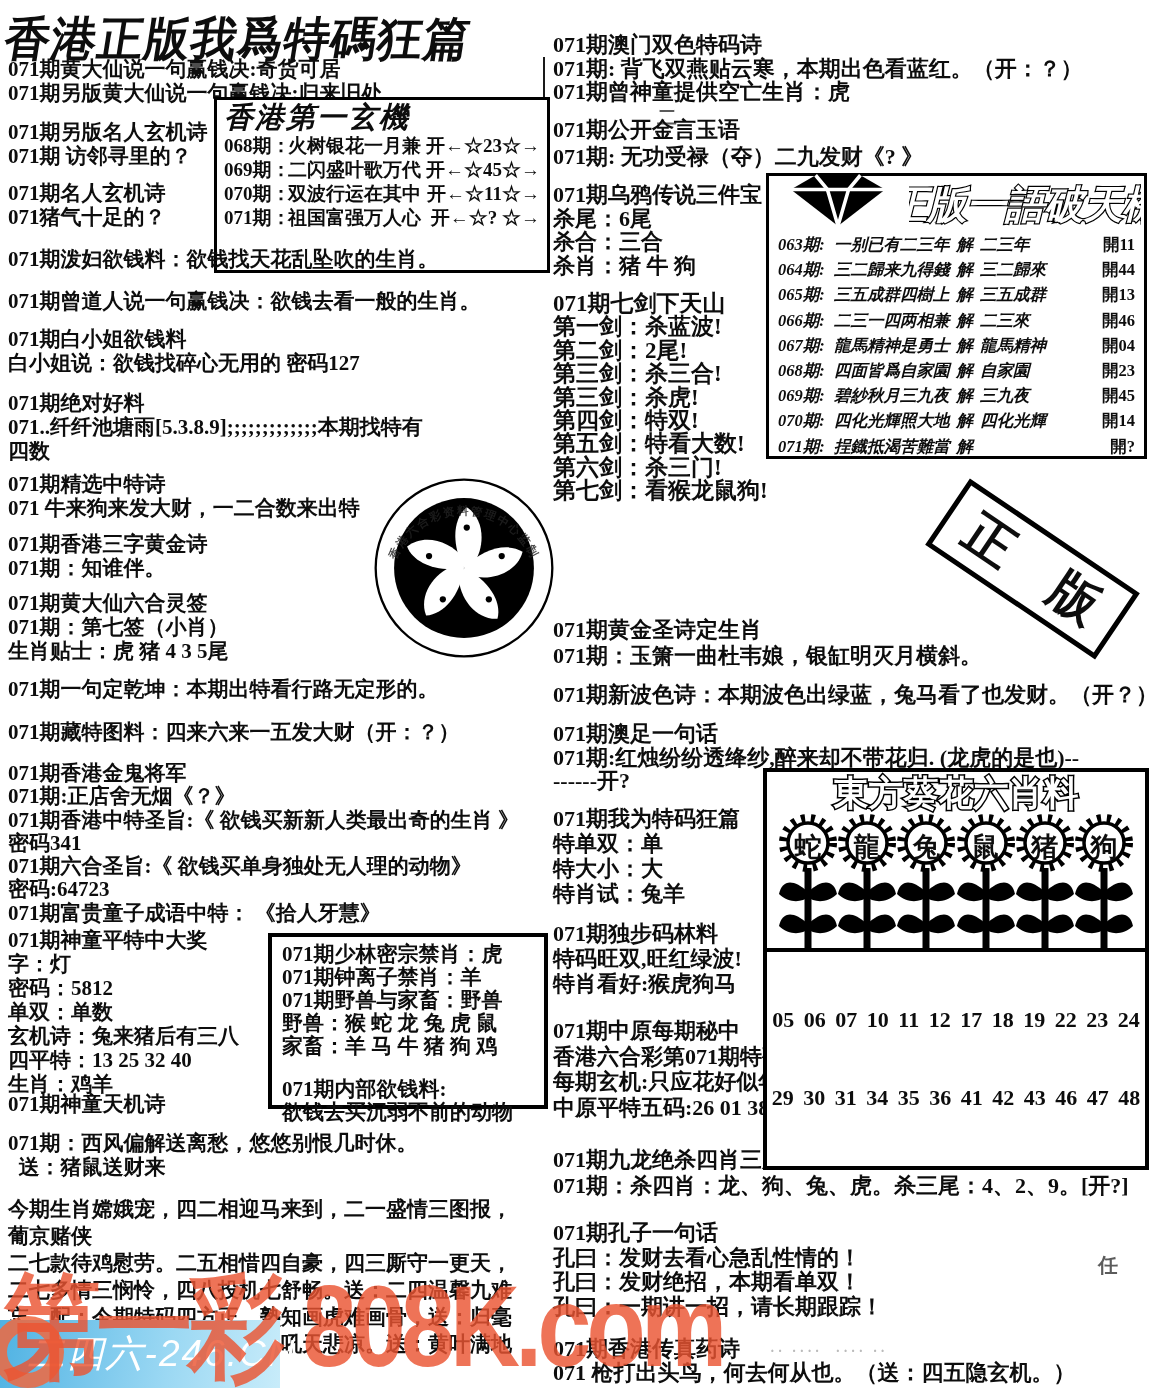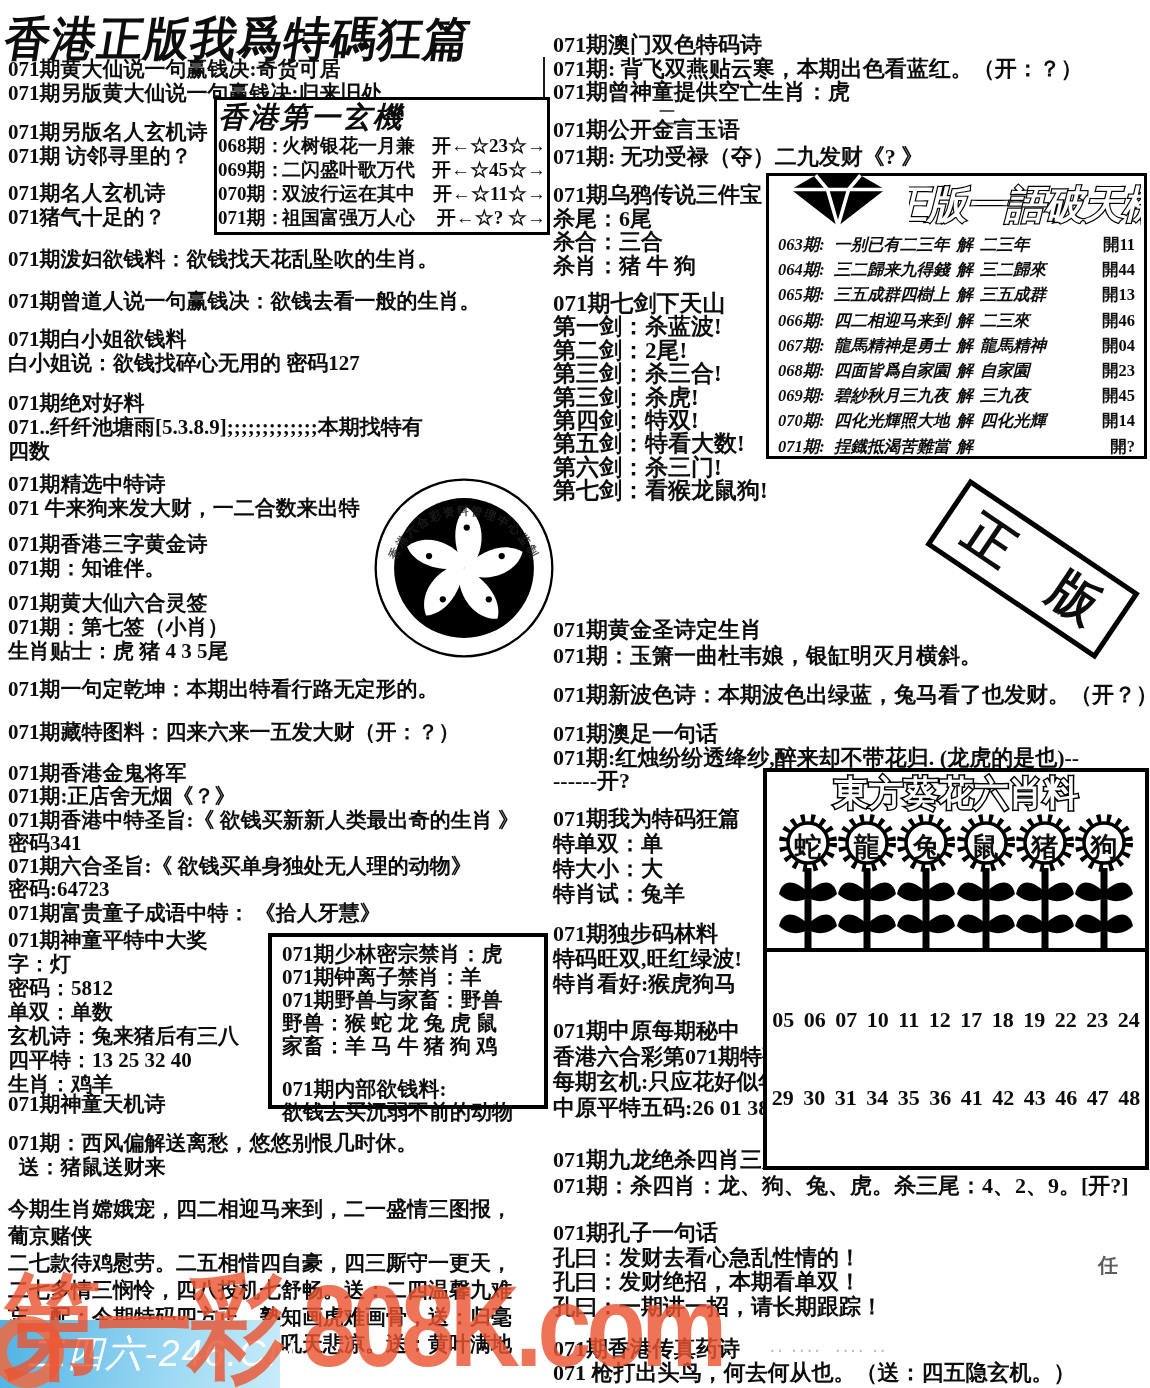--- a/index.html
+++ b/index.html
@@ -6,22 +6,22 @@
   .page{position:relative;width:1150px;height:1388px;background:#fff;overflow:hidden;
         color:#0d0d0d;font-family:"Liberation Serif","DejaVu Serif",serif;font-weight:700;}
   .abs{position:absolute;}
   .ln{font-size:21px;line-height:24px;min-height:24px;white-space:pre;}
   .mid .ln{font-size:22px;line-height:23.5px;min-height:23.5px;}
   .sw .ln{font-size:23px;line-height:23.4px;min-height:23.4px;}
   .lh27 .ln{line-height:27px;min-height:27px;}
   .main-title{font-size:47px;font-weight:900;letter-spacing:1px;white-space:pre;
               transform:skewX(-9deg) scaleX(.97);transform-origin:left top;}
   
-  .xbox{left:214px;top:97px;width:336px;height:138px;border:3px solid #000;background:#fff;
-        padding:1px 1px;box-sizing:border-box;}
+  .xbox{left:214px;top:97px;width:336px;height:176px;border:3px solid #000;background:#fff;
+        padding:1px 7px;box-sizing:border-box;}
   .xbox-title{font-size:29px;font-weight:900;font-style:italic;letter-spacing:2px;line-height:33px;white-space:pre;}
   .xrow{display:flex;font-size:19px;line-height:24px;white-space:pre;}
   .xrow .xi{width:64px;}
   .xrow .xp{flex:1;}
   
   .ptj{left:766px;top:173px;width:381px;height:286px;border:3px solid #000;background:#fff;box-sizing:border-box;}
   .ptj-head{display:flex;align-items:center;height:56px;overflow:visible;}
   .ptj-rows{padding:0 9px;}
   .ptj-row{display:flex;align-items:flex-end;font-size:16.5px;line-height:25.2px;font-style:italic;white-space:pre;}
   .ptj-row .pi{width:56px;}
@@ -330,21 +330,21 @@
       </div>
         <div class="ptj-row">
         <span class="pi">065期:</span>
         <span class="pp">三五成群四樹上</span>
         <span class="pj">解</span>
         <span class="pa">三五成群</span>
         <span class="po">開13</span>
       </div>
         <div class="ptj-row">
         <span class="pi">066期:</span>
-        <span class="pp">四二相迎马来到</span>
+        <span class="pp">二三一四两相兼</span>
         <span class="pj">解</span>
         <span class="pa">二三來</span>
         <span class="po">開46</span>
       </div>
         <div class="ptj-row">
         <span class="pi">067期:</span>
         <span class="pp">龍馬精神是勇士</span>
         <span class="pj">解</span>
         <span class="pa">龍馬精神</span>
         <span class="po">開04</span>

